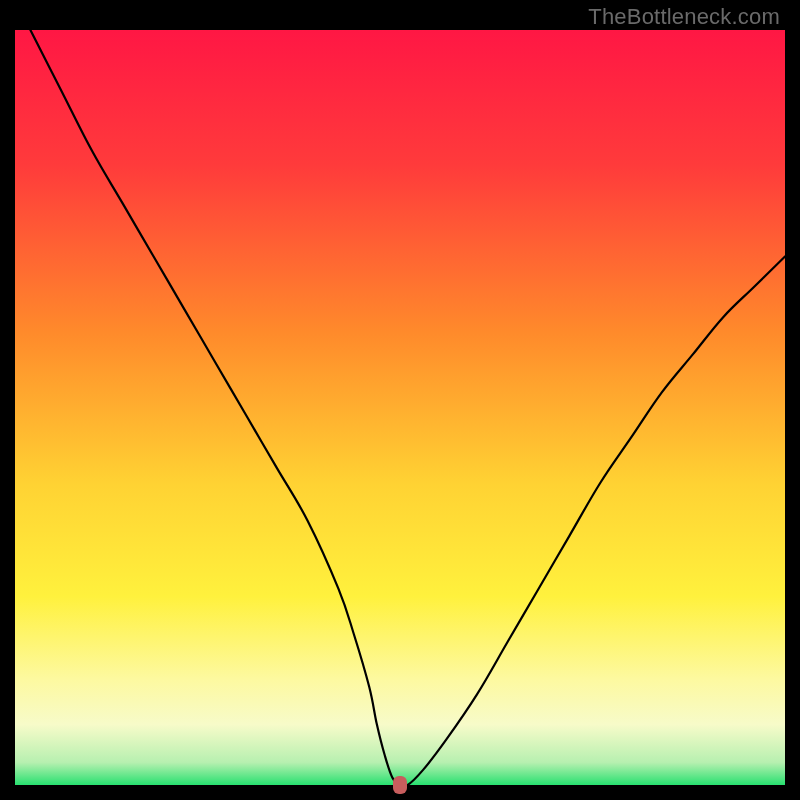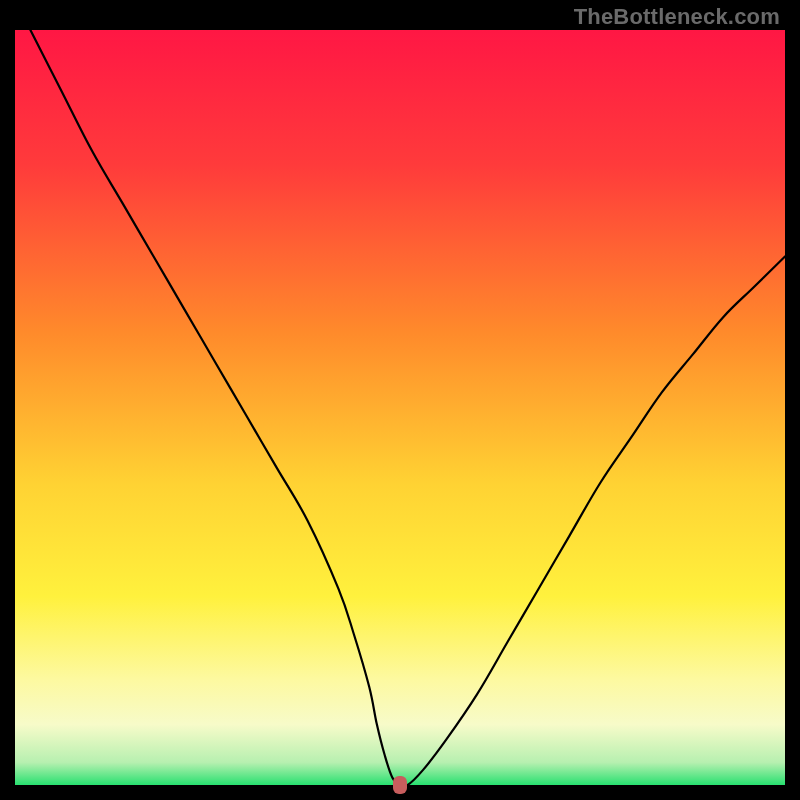--- a/index.html
+++ b/index.html
@@ -17,21 +17,21 @@
     background: #000;
   }
   .watermark {
     position: absolute;
     top: 4px;
     right: 20px;
     font-family: Arial, Helvetica, sans-serif;
     font-size: 22px;
     color: #6a6a6a;
     letter-spacing: 0.2px;
-    font-weight: 700;
+    font-weight: 400;
     z-index: 30;
   }
   svg.plot {
     position: absolute;
     left: 0;
     top: 0;
     z-index: 10;
   }
   .marker {
     position: absolute;

